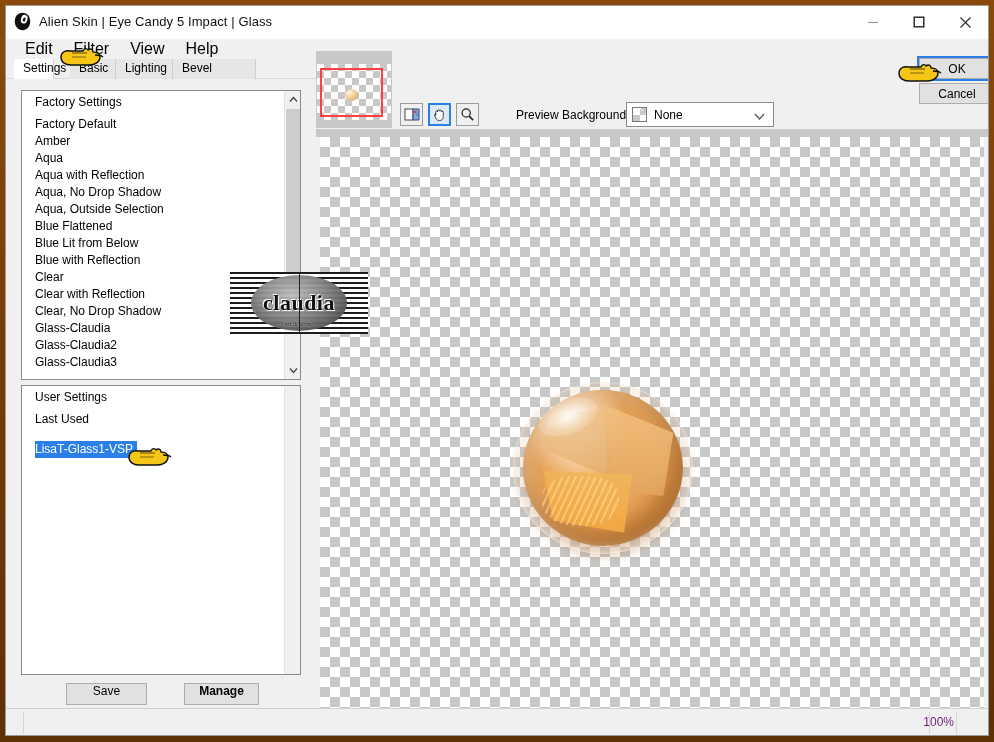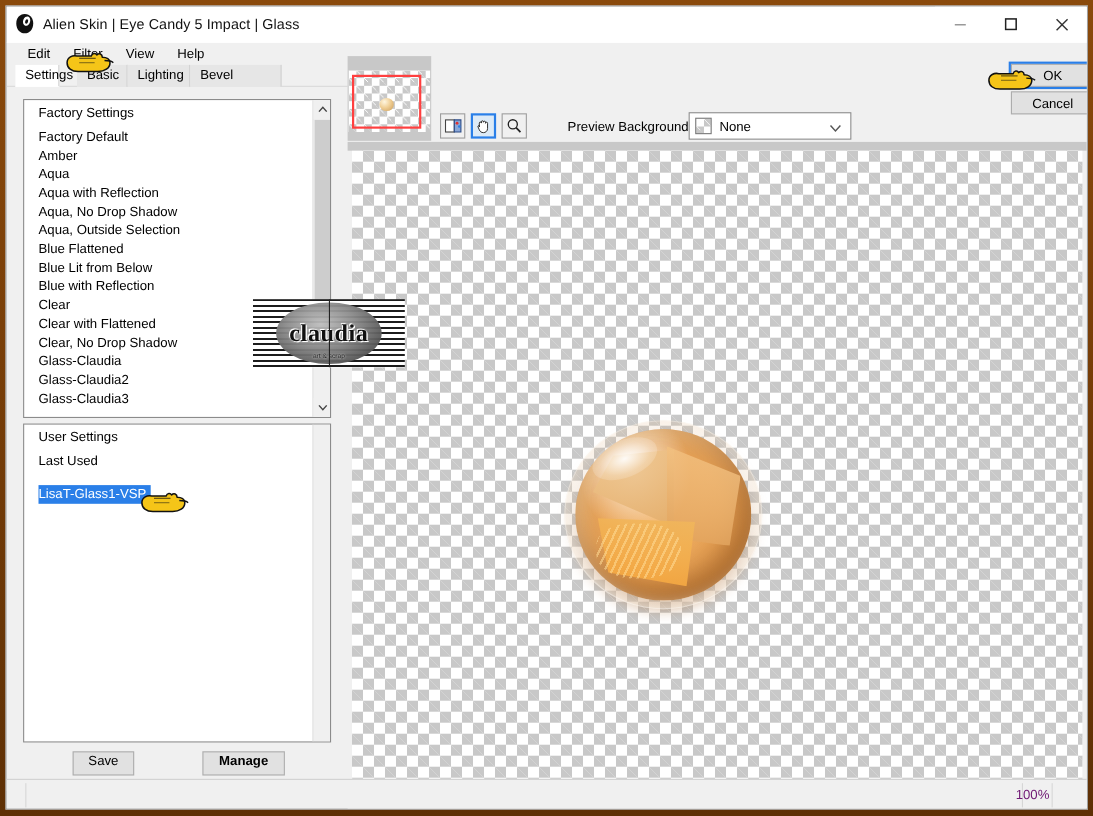--- a/index.html
+++ b/index.html
@@ -38,21 +38,21 @@
     width:46px; height:32px; display:flex; align-items:center; justify-content:center;
     background:#ffffff; border:none; cursor:default;
   }
   .win-btn svg { display:block; }
 
   
   #menubar {
     position:absolute; left:0; top:33px; width:982px; height:20px;
     background:#f0f0f0; display:flex; align-items:center; padding-left:10px; gap:3px;
   }
-  .menu-item { font-size:12px; padding:2px 9px; color:#000; cursor:default; }
+  .menu-item { font-size:16px; padding:2px 9px; color:#000; cursor:default; }
 
   
   #tabstrip {
     position:absolute; left:0; top:53px; width:982px; height:20px;
     background:#f0f0f0;
     border-bottom:1px solid #d8d8d8;
   }
   .tab {
     position:absolute; top:0; height:20px; line-height:19px;
     font-size:12px; padding:0 9px; cursor:default; color:#000;
@@ -95,21 +95,21 @@
   .vscroll .thumb {
     position:absolute; left:1px; width:14px; background:#cdcdcd; cursor:default;
   }
 
   
   .btn {
     font-family:"Liberation Sans", sans-serif; font-size:12px;
     background:#e1e1e1; border:1px solid #adadad; color:#000;
     cursor:default; text-align:center;
   }
-  #btn-save   { position:absolute; left:60px; top:604px; width:56px; height:22px; }
+  #btn-save   { position:absolute; left:60px; top:604px; width:81px; height:22px; }
   #btn-manage { position:absolute; left:178px; top:604px; width:75px; height:22px;font-weight:bold; }
 
   
   #right-panel {
     position:absolute; left:310px; top:40px; width:672px; height:690px; background:#f0f0f0;
   }
   #nav-thumb {
     position:absolute; left:0px; top:5px; width:76px; height:77px;
     background:#c8c8c8;
   }
@@ -333,21 +333,21 @@
           <div class="list-item">Factory Default</div>
           <div class="list-item">Amber</div>
           <div class="list-item">Aqua</div>
           <div class="list-item">Aqua with Reflection</div>
           <div class="list-item">Aqua, No Drop Shadow</div>
           <div class="list-item">Aqua, Outside Selection</div>
           <div class="list-item">Blue Flattened</div>
           <div class="list-item">Blue Lit from Below</div>
           <div class="list-item">Blue with Reflection</div>
           <div class="list-item">Clear</div>
-          <div class="list-item">Clear with Flattened</div>
+          <div class="list-item">Clear with Reflection</div>
           <div class="list-item">Clear, No Drop Shadow</div>
           <div class="list-item">Glass-Claudia</div>
           <div class="list-item">Glass-Claudia2</div>
           <div class="list-item">Glass-Claudia3</div>
         </div>
         <div class="vscroll">
           <div class="arrow up">
             <svg width="9" height="7" viewBox="0 0 9 7">
                 <polyline points="1,5.5 4.5,1.5 8,5.5" fill="none" stroke="#444" stroke-width="1.3"></polyline>
               </svg>

